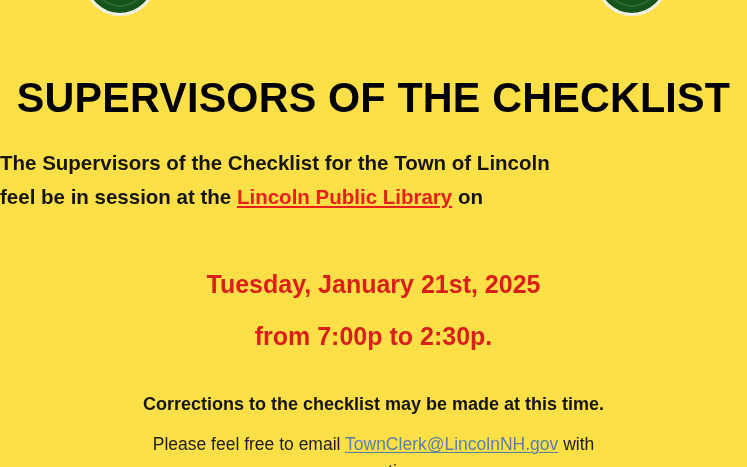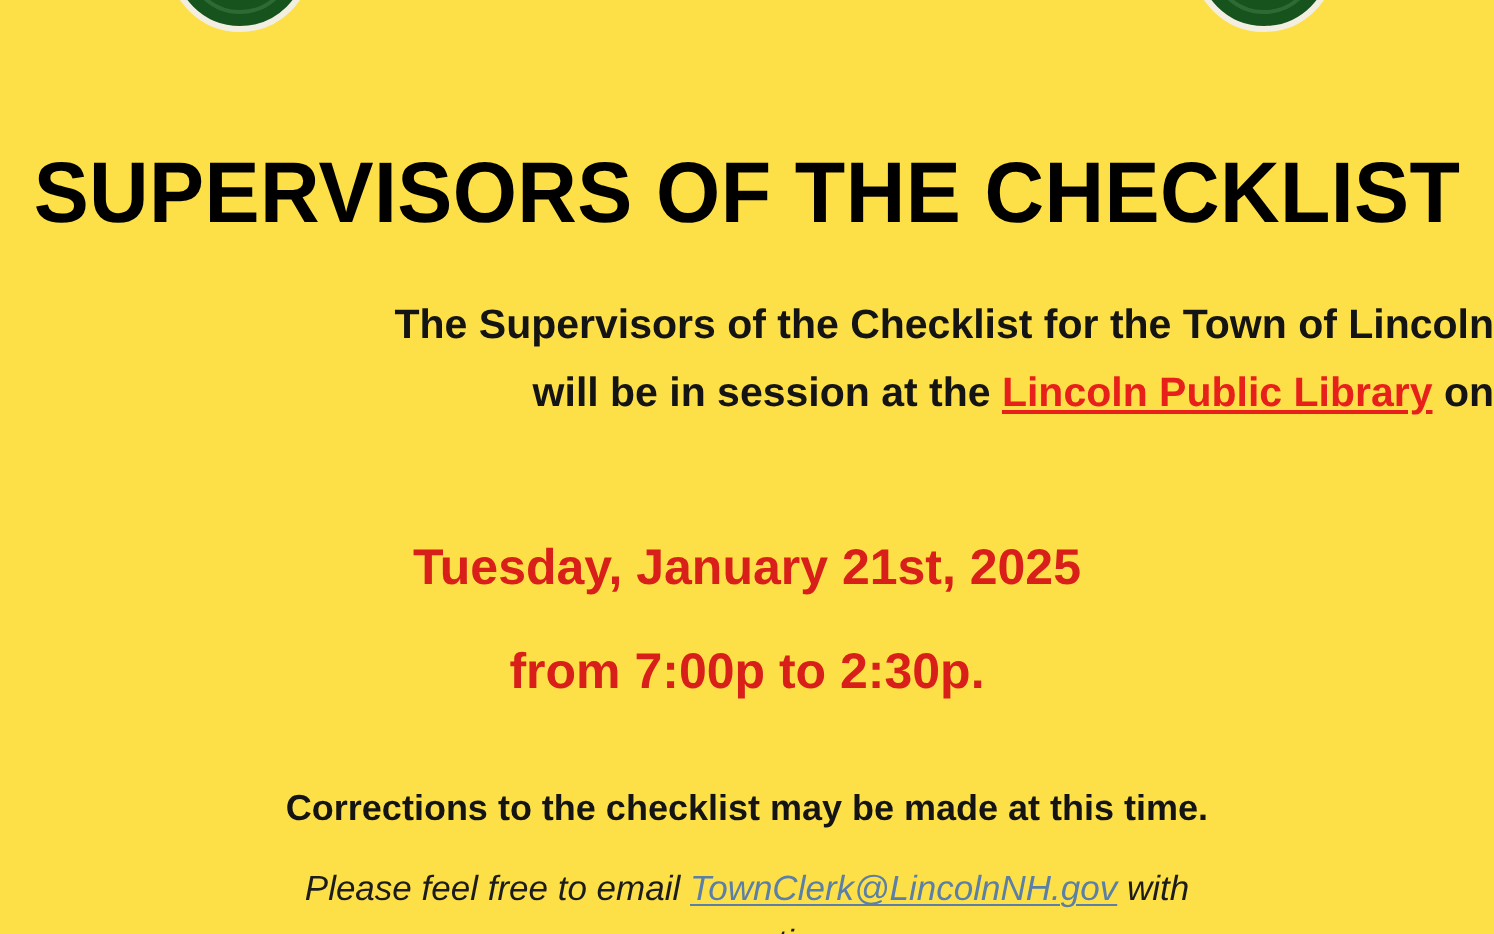--- a/index.html
+++ b/index.html
@@ -62,21 +62,21 @@
     transform-origin: center;
     white-space: nowrap;
   }
 
   
   .intro {
     position: absolute;
     top: 146px;
     left: 0;
     width: 747px;
-    text-align: right;
+    text-align: left;
     font-weight: 700;
     font-size: 20.5px;
     line-height: 34px;
     color: #141414;
   }
   .intro .line { display: block; white-space: nowrap; }
 
   .venue-link {
     color: #e8201c;
     text-decoration: underline;
@@ -118,41 +118,41 @@
     position: absolute;
     top: 431px;
     left: 0;
     width: 747px;
     text-align: center;
     font-weight: 400;
     font-size: 17.5px;
     line-height: 27px;
     color: #1c1c1c;
   }
-  .contact .line { display: block; white-space: nowrap; font-style: italic; }
+  .contact .line { display: block; white-space: nowrap; }
   .email-link {
     color: #5b7fa6;
     text-decoration: underline;
     text-underline-offset: 2px;
     text-decoration-thickness: 1px;
   }
 </style>
 </head>
 <body>
 
 <div class="flyer">
 
   <div class="seal seal-left"></div>
   <div class="seal seal-right"></div>
 
   <h1 class="title">SUPERVISORS OF THE CHECKLIST</h1>
 
   <div class="intro">
     <span class="line">The Supervisors of the Checklist for the Town of Lincoln</span>
-    <span class="line"><span>will be in session at the </span><a class="venue-link" href="#">Lincoln Public Library</a><span> on</span></span>
+    <span class="line"><span>feel be in session at the </span><a class="venue-link" href="#">Lincoln Public Library</a><span> on</span></span>
   </div>
 
   <div class="when">
     <span class="line">Tuesday, January 21st, 2025</span>
     <span class="line">from 7:00p to 2:30p.</span>
   </div>
 
   <div class="corrections">Corrections to the checklist may be made at this time.</div>
 
   <div class="contact">

